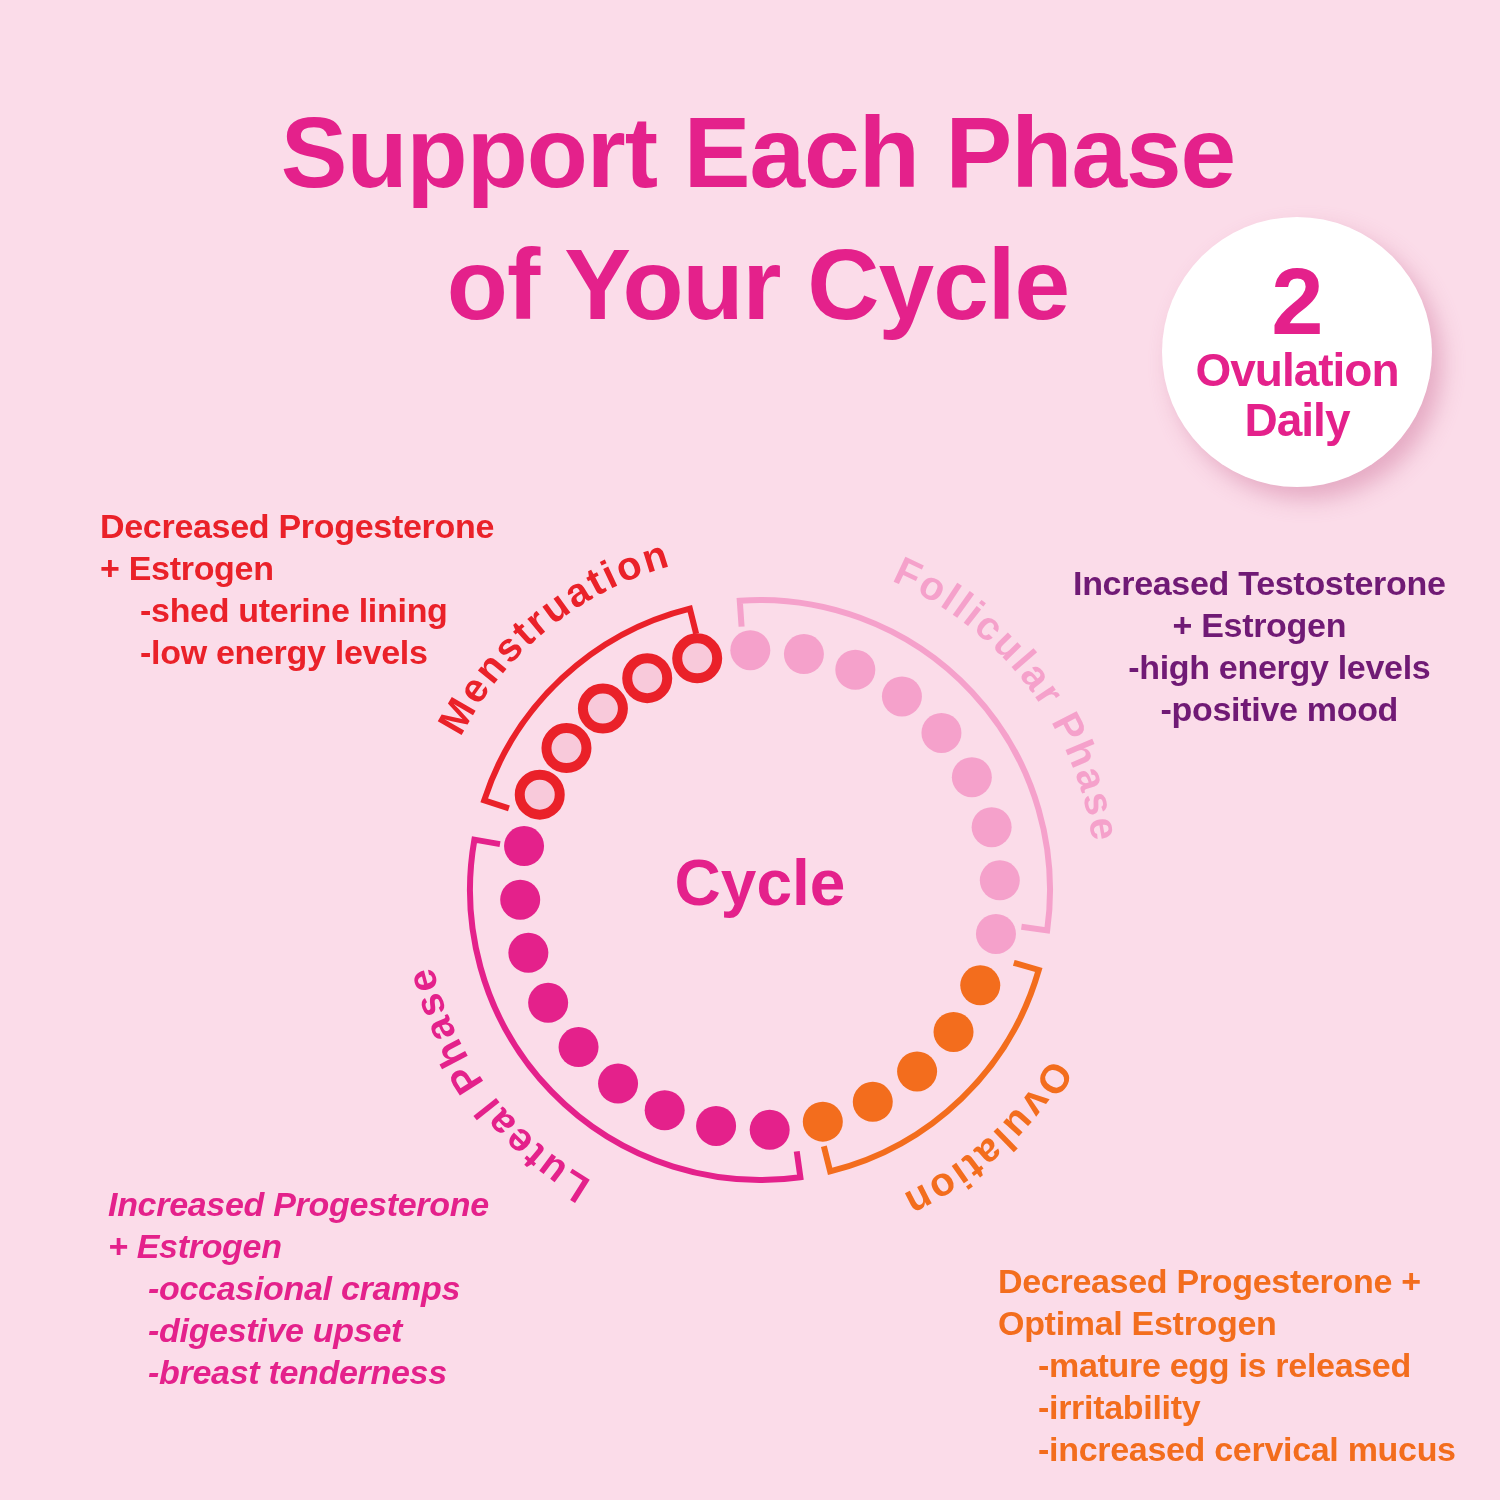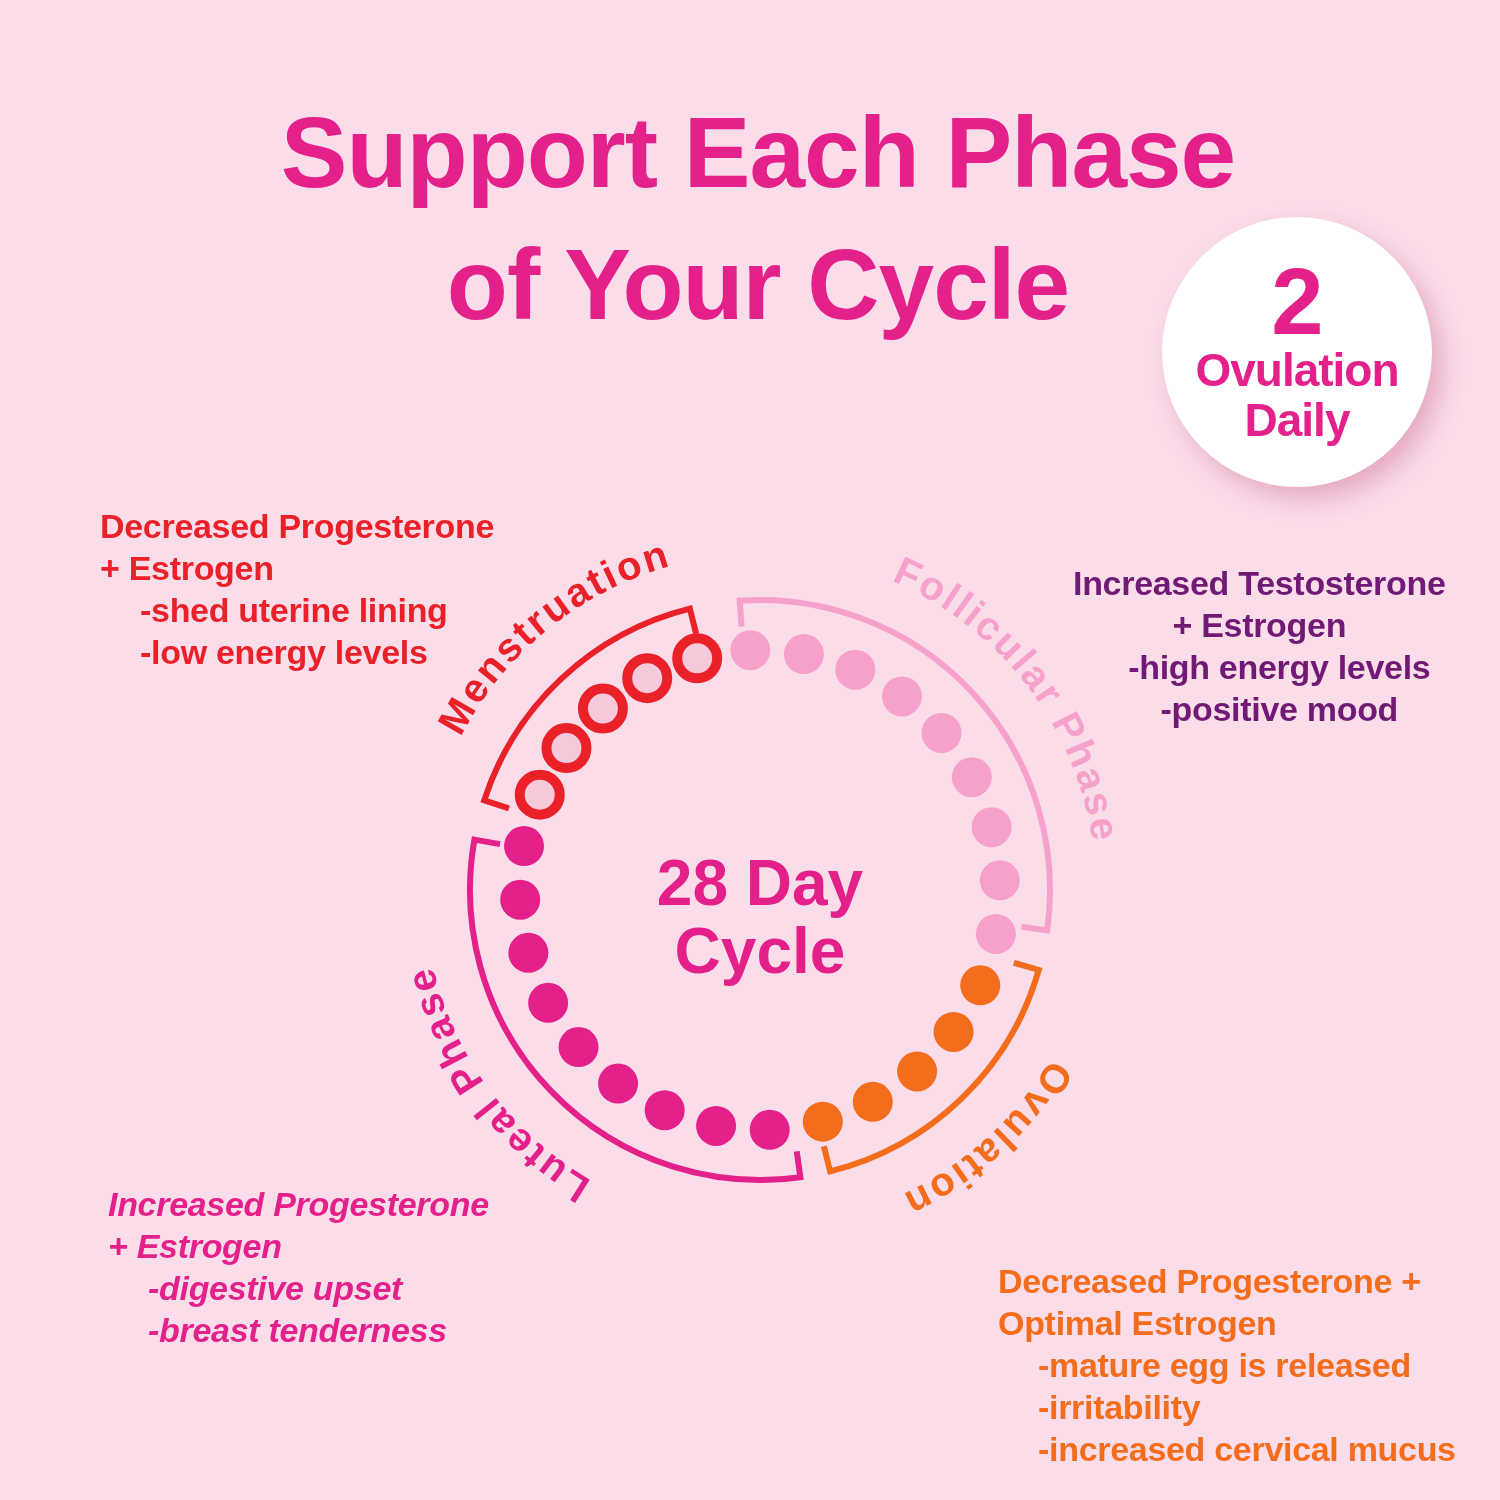--- a/index.html
+++ b/index.html
@@ -95,39 +95,39 @@
     <circle cx="664.6845062476528" cy="1110.2611101641555" r="20" fill="#e4218b"></circle>
     <circle cx="618.0615567294619" cy="1083.5290115769112" r="20" fill="#e4218b"></circle>
     <circle cx="578.5559934401792" cy="1047.0925602424243" r="20" fill="#e4218b"></circle>
     <circle cx="548.1487902839962" cy="1002.7788319759775" r="20" fill="#e4218b"></circle>
     <circle cx="528.364691396586" cy="952.8099021508642" r="20" fill="#e4218b"></circle>
     <circle cx="520.1957541073662" cy="899.6914215605959" r="20" fill="#e4218b"></circle>
     <circle cx="524.0516030425297" cy="846.0869726254267" r="20" fill="#e4218b"></circle>
   </svg>
 
 <div class="cycle-center">
-  <div>28 Day</div>
   <div>Cycle</div>
 </div>
 
 <div class="note note-menstruation" style="color: rgb(234, 33, 41);">
     <div class="ln">Decreased Progesterone</div>
     <div class="ln">+ Estrogen</div>
     <div class="ln ind">-shed uterine lining</div>
     <div class="ln ind">-low energy levels</div>
   </div>
 <div class="note note-follicular" style="color: #701a75; text-align: center;">
     <div class="ln">Increased Testosterone</div>
     <div class="ln">+ Estrogen</div>
     <div class="ln ind">-high energy levels</div>
     <div class="ln ind">-positive mood</div>
   </div>
 <div class="note note-luteal" style="color: rgb(228, 33, 139); font-style: italic;">
     <div class="ln">Increased Progesterone</div>
     <div class="ln">+ Estrogen</div>
+    <div class="ln ind">-occasional cramps</div>
     <div class="ln ind">-digestive upset</div>
     <div class="ln ind">-breast tenderness</div>
   </div>
 <div class="note note-ovulation" style="color: rgb(243, 109, 29);">
     <div class="ln">Decreased Progesterone +</div>
     <div class="ln">Optimal Estrogen</div>
     <div class="ln ind">-mature egg is released</div>
     <div class="ln ind">-irritability</div>
     <div class="ln ind">-increased cervical mucus</div>
   </div>

